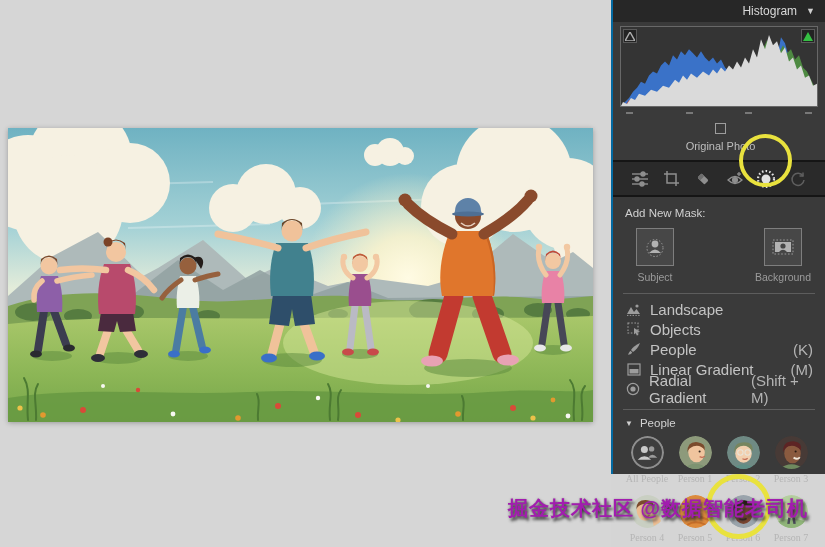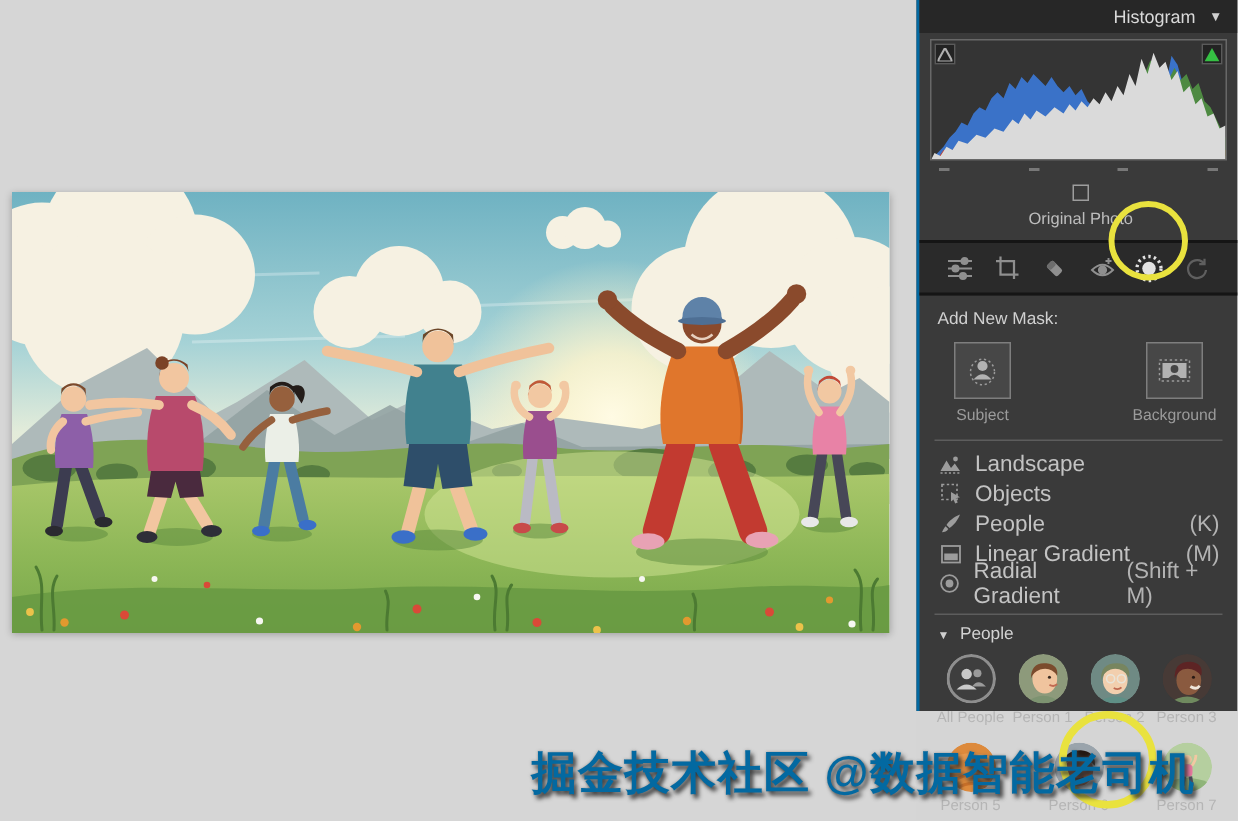--- a/index.html
+++ b/index.html
@@ -51,31 +51,31 @@
   .tool-row .ticon { width:15px; display:flex; justify-content:center; }
   .shortcut { margin-left:auto; color:#b3b3b3; padding-right:2px; }
   .submenu-tri { width:0; height:0; border-left:4px solid transparent; border-right:4px solid transparent;
                  border-top:5px solid #9a9a9a; transform:rotate(-45deg); margin-left:2px; margin-top:5px; }
 
   .people-header { display:flex; align-items:center; gap:7px; margin:7px 0 7px 2px;
                    color:#d2d2d2; font-size:11.5px; }
   .people-header .collapse-glyph { font-size:8px; }
   .people-row { display:flex; justify-content:space-between; }
   .people-row.second { margin-top:11px; }
-  .person { width:48px; display:flex; flex-direction:column; align-items:center; }
+  .person { width:48px; display:flex; flex-direction:column; align-items:center;font-family:Liberation Serif, serif; }
   .avatar { width:33px; height:33px; border-radius:50%; overflow:hidden; }
   .avatar svg { display:block; width:100%; height:100%; }
   .person-label { margin-top:4px; color:#b5b5b5; font-size:10px; white-space:nowrap; }
 
   
   .ann-circle { position:absolute; border-radius:50%; z-index:40; pointer-events:none; }
   .ann-mask { left:739px; top:134px; width:53px; height:53px; border:4px solid #e9e23e; }
   .ann-person { left:706px; top:474px; width:65px; height:65px; border:5px solid #e9e23e; }
-  .watermark { position:absolute; top:495px; right:28px; z-index:50; font-size:30px; font-weight:bold;
-               letter-spacing:1px; color:#0369a1; pointer-events:none;
+  .watermark { position:absolute; top:495px; right:17px; z-index:50; font-size:20px; font-weight:bold;
+               letter-spacing:1px; color:#a21caf; pointer-events:none;
                text-shadow:2px 3px 3px rgba(45,45,45,.9), 0 0 2px rgba(110,110,110,.6); }
 </style>
 </head>
 <body>
 
 <div class="app">
 
   <div class="canvas">
     <div class="photo">
       <svg viewBox="0 0 585 294" preserveAspectRatio="none">
@@ -506,20 +506,32 @@
             </svg>
           </div>
           <div class="person-label">Person 3</div>
         </div>
       </div>
 
       <div class="people-row second">
         <div class="person">
           <div class="avatar">
             <svg viewBox="0 0 32 32">
+              <circle cx="16" cy="16" r="16" fill="#c9cfc2"></circle>
+              <ellipse cx="14" cy="15" rx="8.5" ry="10" fill="#edbd92"></ellipse>
+              <path d="M5,14 Q5,4 16,5 Q23,6 22,12 Q18,7 11,9 Q6,11 5,14 Z" fill="#7b4b2d"></path>
+              <path d="M20,20 Q27,16 29,26 L22,30 Z" fill="#edbd92"></path>
+              <path d="M13,20 q3,1.5 5,-0.3" stroke="#c06a52" stroke-width="1.2" fill="none"></path>
+            </svg>
+          </div>
+          <div class="person-label">Person 4</div>
+        </div>
+        <div class="person">
+          <div class="avatar">
+            <svg viewBox="0 0 32 32">
               <circle cx="16" cy="16" r="16" fill="#dd8a3c"></circle>
               <path d="M2,10 Q16,4 30,10 L30,14 Q16,8 2,14 Z" fill="#e89a4e"></path>
               <path d="M6,24 Q16,18 28,24" stroke="#c8702a" stroke-width="2" fill="none"></path>
               <path d="M8,29 Q16,24 26,29" stroke="#c8702a" stroke-width="2" fill="none"></path>
             </svg>
           </div>
           <div class="person-label">Person 5</div>
         </div>
         <div class="person">
           <div class="avatar">

